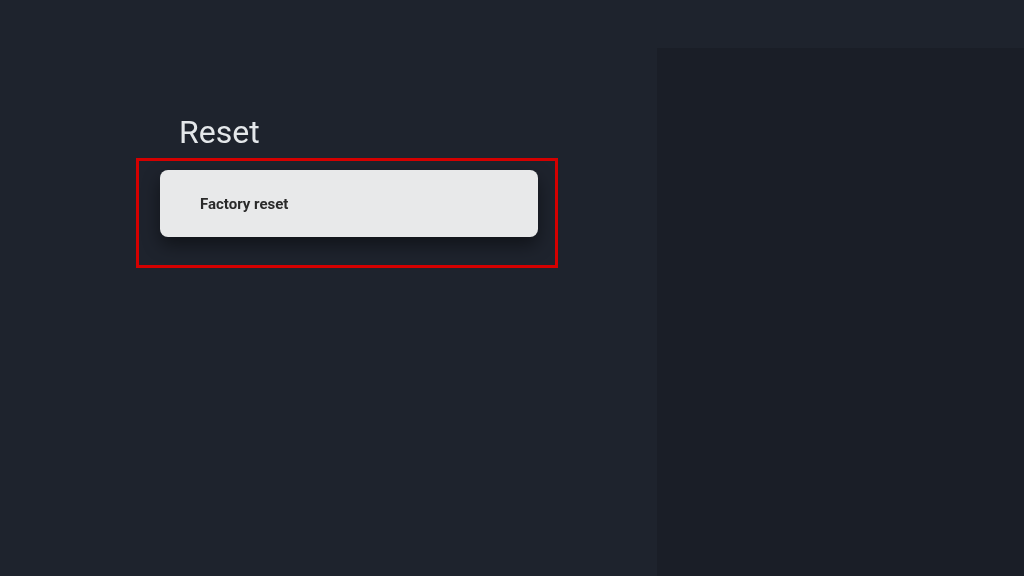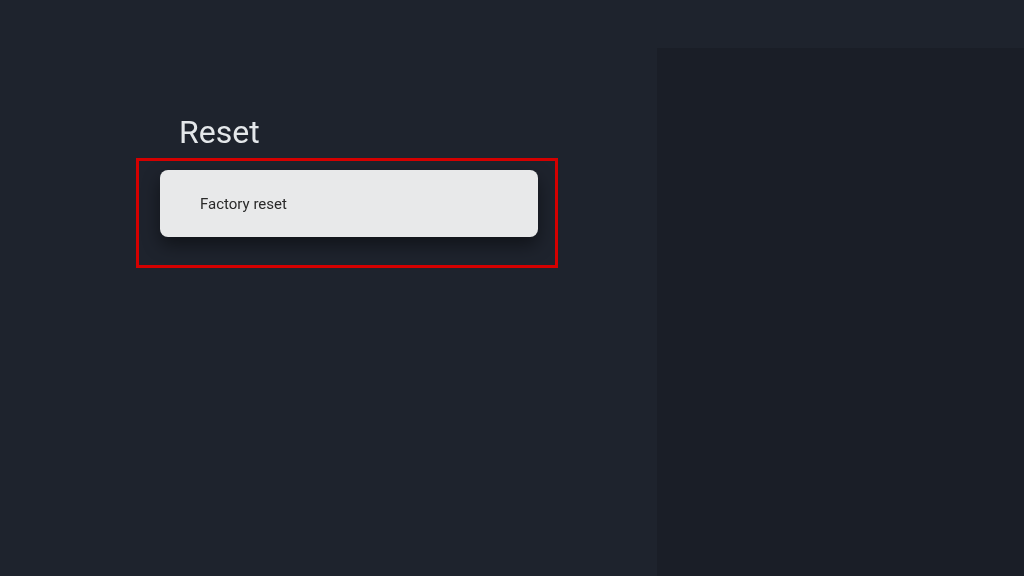--- a/index.html
+++ b/index.html
@@ -66,21 +66,21 @@
       display: flex;
       align-items: center;
       padding-left: 24px;
       box-shadow: 0 8px 18px rgba(0, 0, 0, 0.45);
       cursor: pointer;
     }
 
     .option-label {
       color: #2a2a2a;
       font-size: 15px;
-      font-weight: 400;
+      font-weight: 700;
     }
   </style>
 </head>
 <body>
 
 <div class="left-panel"></div>
 <div class="right-panel"></div>
 
 <h1 class="page-title">Reset</h1>
 

